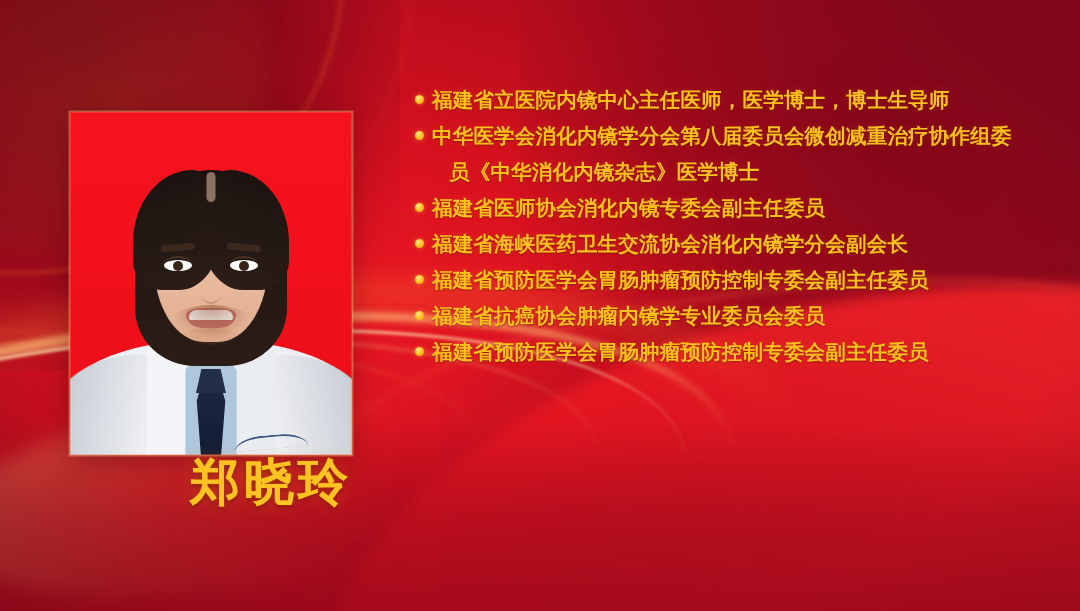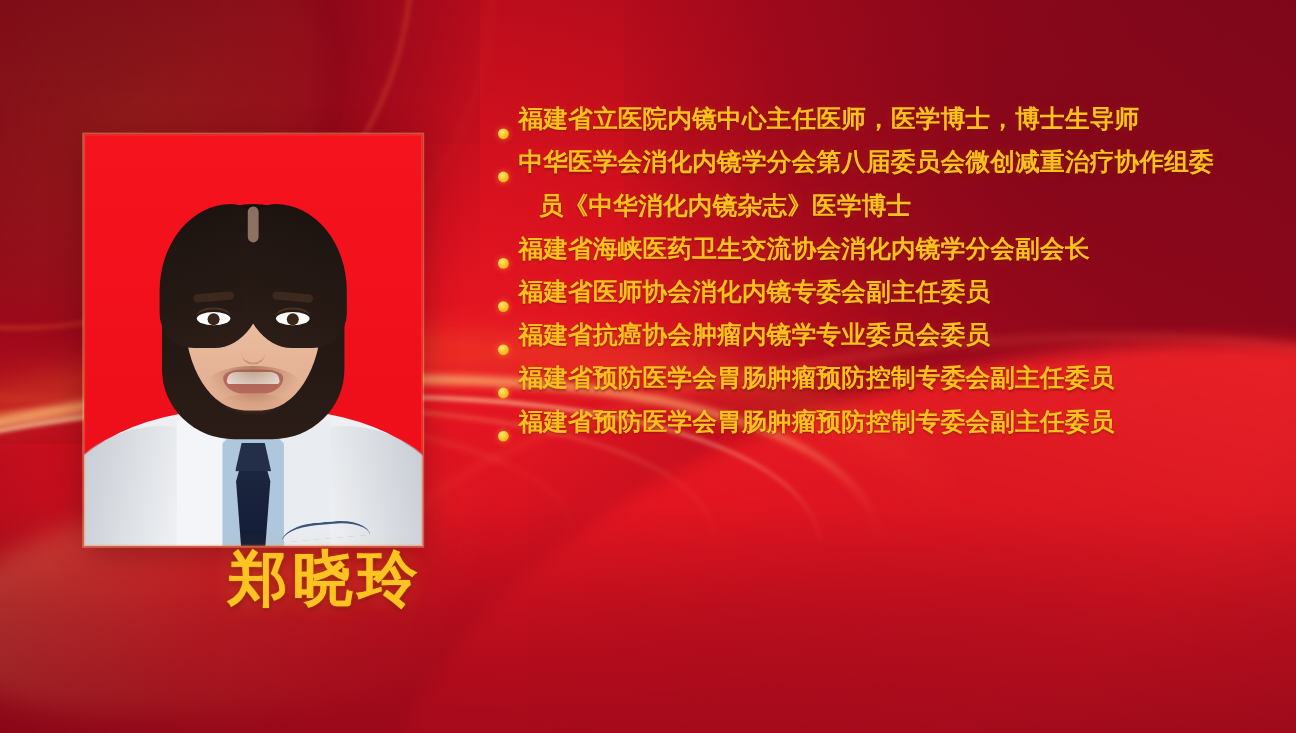--- a/index.html
+++ b/index.html
@@ -457,21 +457,21 @@
 
   
   #bio {
     position: absolute;
     left: 415px;
     top: 83px;
     width: 640px;
   }
   .bullet-row {
     display: flex;
-    align-items: flex-end;
+    align-items: flex-start;
     margin-bottom: 3px;
   }
   .dot {
     flex: 0 0 auto;
     width: 9px;
     height: 9px;
     border-radius: 50%;
     background: radial-gradient(circle at 35% 32%, #FFE58A 0%, #FCC520 48%, #E79A06 100%);
     margin-top: 12px;
     margin-right: 8px;
@@ -574,33 +574,33 @@
       <div class="bullet-row">
         <span class="dot"></span>
         <span class="btext">中华医学会消化内镜学分会第八届委员会微创减重治疗协作组委</span>
       </div>
       <div class="bullet-row indented">
         <span class="dot hidden"></span>
         <span class="btext">员《中华消化内镜杂志》医学博士</span>
       </div>
       <div class="bullet-row">
         <span class="dot"></span>
-        <span class="btext">福建省海峡医药卫生交流协会消化内镜学分会副会长</span>
+        <span class="btext">福建省医师协会消化内镜专委会副主任委员</span>
       </div>
       <div class="bullet-row">
         <span class="dot"></span>
-        <span class="btext">福建省医师协会消化内镜专委会副主任委员</span>
+        <span class="btext">福建省海峡医药卫生交流协会消化内镜学分会副会长</span>
+      </div>
+      <div class="bullet-row">
+        <span class="dot"></span>
+        <span class="btext">福建省预防医学会胃肠肿瘤预防控制专委会副主任委员</span>
       </div>
       <div class="bullet-row">
         <span class="dot"></span>
         <span class="btext">福建省抗癌协会肿瘤内镜学专业委员会委员</span>
       </div>
       <div class="bullet-row">
         <span class="dot"></span>
         <span class="btext">福建省预防医学会胃肠肿瘤预防控制专委会副主任委员</span>
       </div>
-      <div class="bullet-row">
-        <span class="dot"></span>
-        <span class="btext">福建省预防医学会胃肠肿瘤预防控制专委会副主任委员</span>
-      </div>
     </div>
 
 </div>
 
 </body></html>

